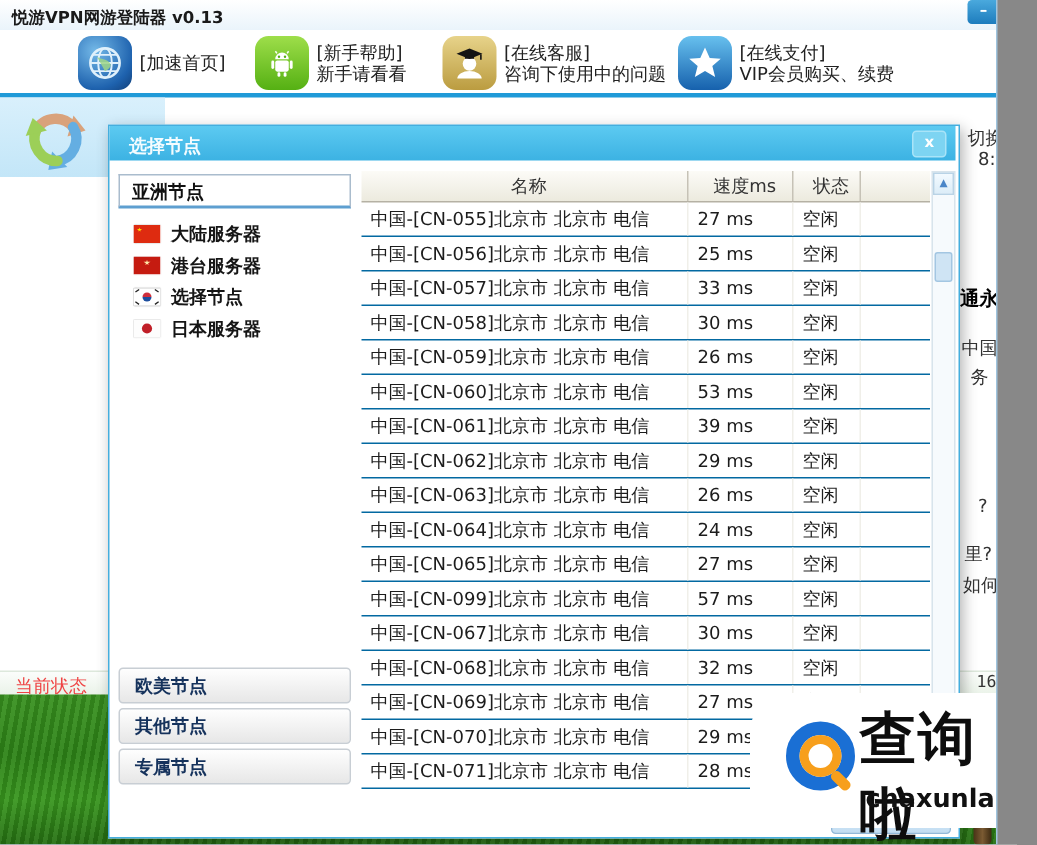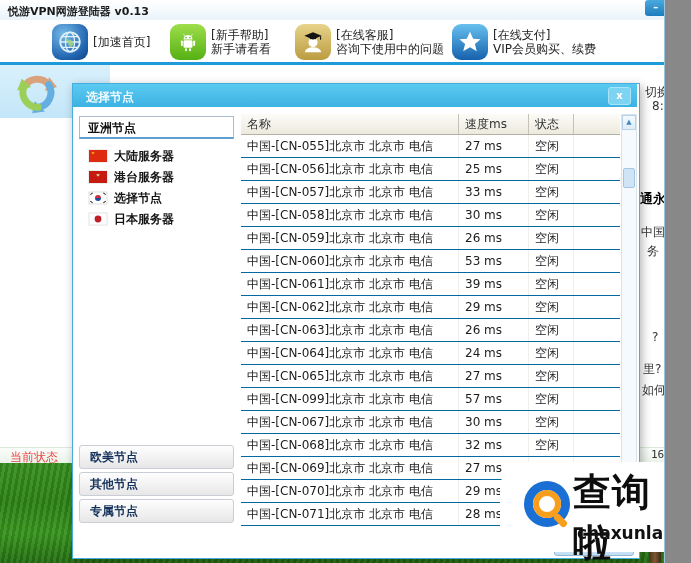--- a/index.html
+++ b/index.html
@@ -44,21 +44,21 @@
   .asiahdr{left:6px;top:32px;width:155px;height:23px;background:#fff;border:1px solid #aabccd;border-bottom:2px solid #5e9fd0;
            font-size:12px;font-weight:bold;color:#111;line-height:22px;padding-left:8px;box-sizing:border-box;}
   .srv{left:8px;width:152px;height:20px;display:flex;align-items:center;gap:7px;padding-left:8px;box-sizing:border-box;}
   .srv .lbl{font-size:12px;font-weight:600;color:#151515;white-space:nowrap;}
   .flag{width:18px;height:12px;flex:0 0 18px;box-shadow:0 0 1px rgba(0,0,0,.4);}
   .groupbtn{left:6px;width:155px;height:24px;background:linear-gradient(180deg,#fefefe,#e7e7e7);
             border:1px solid #c8ced4;border-radius:3px;font-size:12px;font-weight:bold;color:#15325c;
             line-height:22px;padding-left:10px;box-sizing:border-box;}
   
   .thead{left:168px;top:30px;width:379px;height:21px;display:flex;
-         background:linear-gradient(180deg,#fcfbf7,#eceade);border-bottom:1px solid #b5b1a4;box-sizing:border-box;}
+         background:linear-gradient(180deg,#fcfbf7,#eceade);border-bottom:1px solid #b5b1a4;box-sizing:border-box;text-align:center;}
   .thead .hc{font-size:12px;color:#333;line-height:20px;border-right:1px solid #c6c2b6;box-sizing:border-box;padding-left:6px;}
   .hc.c1{width:218px;} .hc.c2{width:70px;} .hc.c3{width:45px;} .hc.c4{width:46px;border-right:none;}
   .tbody{left:168px;top:51px;width:379px;}
   .trow{display:flex;height:23px;border-bottom:1px solid #0369a1;box-sizing:border-box;}
   .trow .tc{font-size:12px;color:#1c1c1c;line-height:22px;white-space:nowrap;overflow:hidden;
             border-right:1px solid #f0efe9;box-sizing:border-box;padding-left:6px;}
   .tc.c1{width:218px;} .tc.c2{width:70px;} .tc.c3{width:45px;} .tc.c4{width:46px;border-right:none;}
   
   .sbar{left:548px;top:30px;width:16px;height:417px;background:#f6fafd;border:1px solid #d8e4ec;box-sizing:border-box;}
   .sbtn{position:absolute;left:0;width:14px;height:15px;background:linear-gradient(180deg,#f3faff,#dcedf8);

